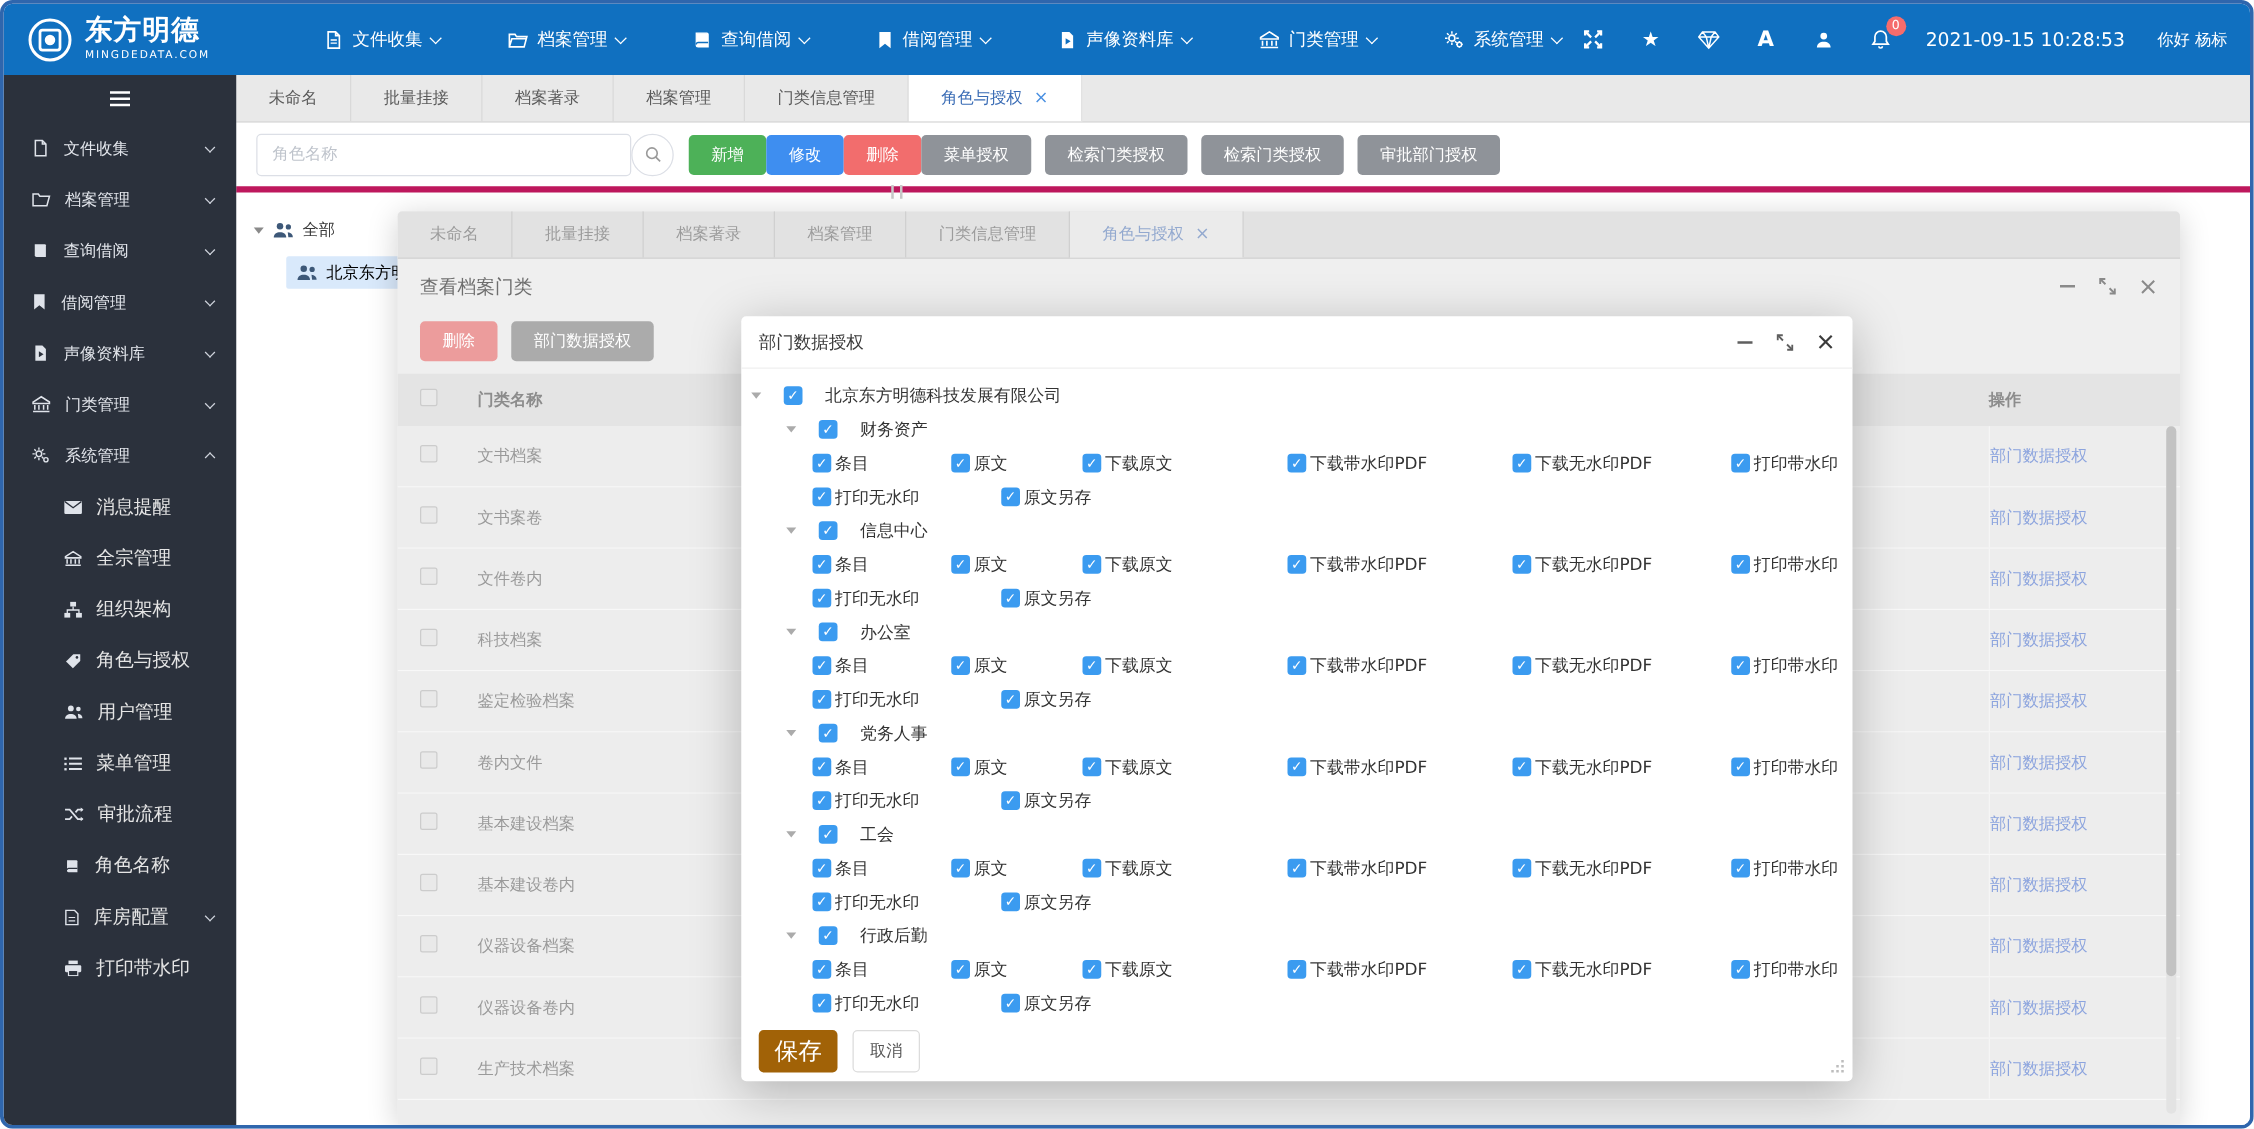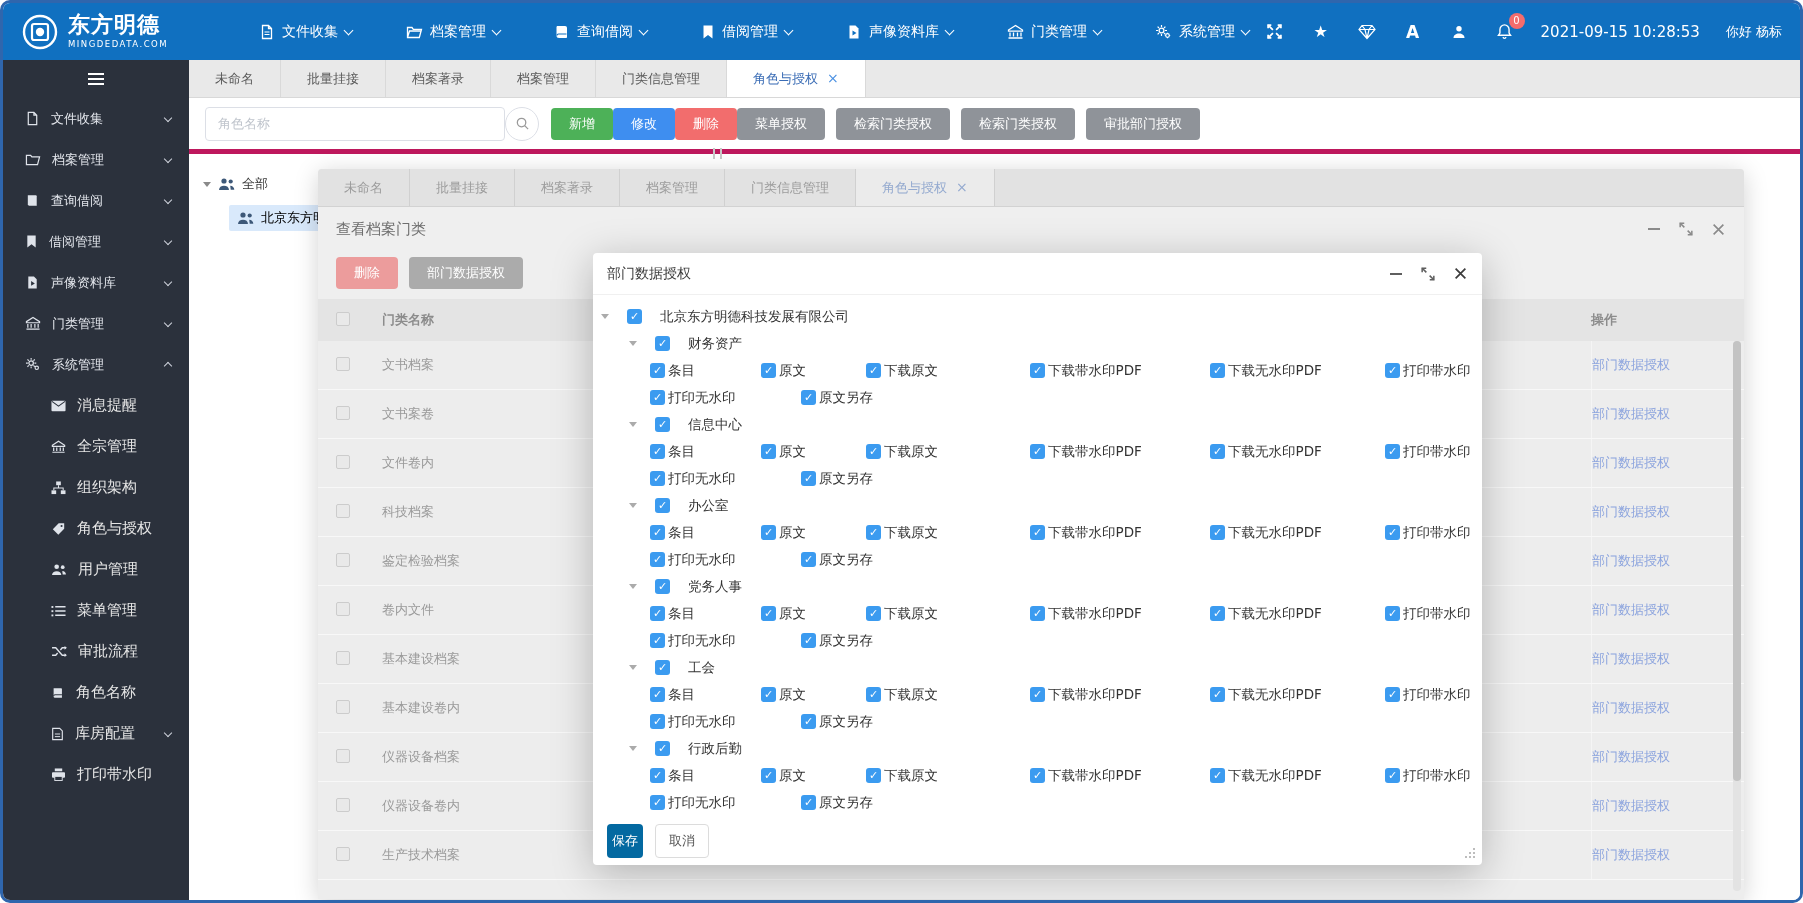--- a/index.html
+++ b/index.html
@@ -123,22 +123,22 @@
                font-size:11px; line-height:15px; text-align:center; }
   .lbl { color:#333; font-size:13.5px; white-space:nowrap; }
   .dept { margin-left:28px; }
   .perm-row { display:flex; align-items:center; height:27px; margin-left:21px; }
   .perm-item { display:flex; align-items:center; gap:3px; }
   .r1 .perm-item:nth-child(1){ width:111px; } .r1 .perm-item:nth-child(2){ width:105px; }
   .r1 .perm-item:nth-child(3){ width:164px;text-align:center; } .r1 .perm-item:nth-child(4){ width:180px; }
   .r1 .perm-item:nth-child(5){ width:175px; }
   .r2 .perm-item:nth-child(1){ width:151px; }
   .m2-footer { display:flex; gap:12px; padding:8px 0 0 6px; }
-  .btn-save { width:36px; height:34px; background:#0369a1; color:#fff; border:none; border-radius:4px;
-              font-size:13px; cursor:pointer; font-family:inherit; }
+  .btn-save { width:63px; height:34px; background:#a16207; color:#fff; border:none; border-radius:4px;
+              font-size:19px; cursor:pointer; font-family:inherit; }
   .btn-cancel { width:54px; height:34px; background:#fff; color:#555; border:1px solid #DCDCDC;
                 border-radius:4px; font-size:13px; cursor:pointer; font-family:inherit; }
   .resize-dots { position:absolute; right:5px; bottom:5px; width:2px; height:2px; background:#BDBDBD;
                  box-shadow:-4px 4px #BDBDBD, 0 4px #BDBDBD, -8px 8px #BDBDBD, -4px 8px #BDBDBD, 0 8px #BDBDBD;
                  transform:translate(-2px,-10px); }
   svg { display:block; }
 </style>
 </head>
 <body>
 

